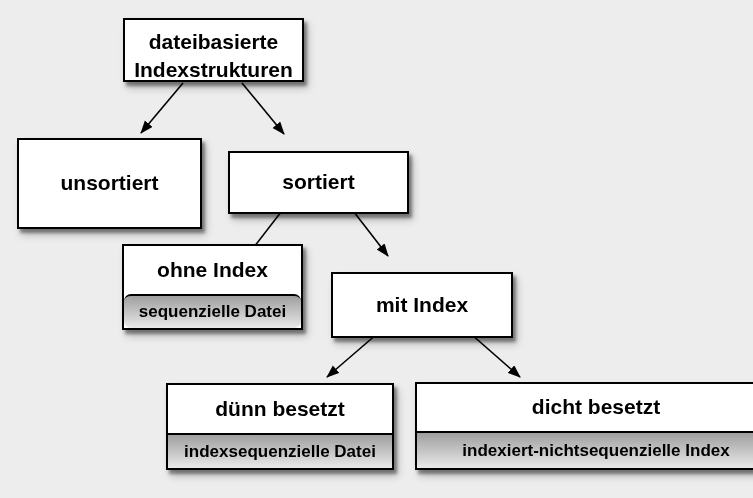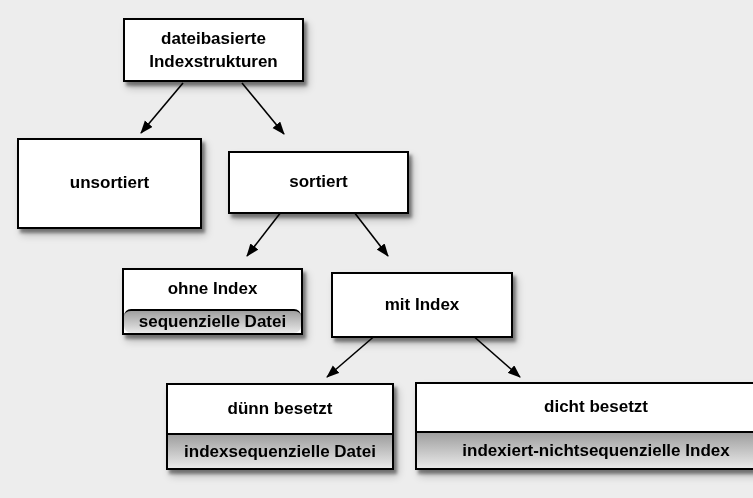--- a/index.html
+++ b/index.html
@@ -40,21 +40,21 @@
     box-shadow: 3px 4px 3px rgba(0,0,0,0.40), 4px 6px 8px rgba(0,0,0,0.22);
     display: flex;
     flex-direction: column;
   }
   .node-main {
     flex: 1;
     display: flex;
     align-items: center;
     justify-content: center;
     text-align: center;
-    font-size: 17px;
+    font-size: 21px;
     font-weight: bold;
     line-height: 1.35;
     color: var(--text, #000000);
     padding: 8px 6px;
   }
   .node-sub {
     box-sizing: border-box;
     border-top: 2px solid var(--box-border, #000000);
     display: flex;
     align-items: center;
@@ -92,21 +92,21 @@
   </div>
 
   <div class="node" style="left:17px; top:138px; width:185px; height:91px;">
     <div class="node-main">unsortiert</div>
   </div>
 
   <div class="node" style="left:228px; top:139px; width:181px; height:63px;margin-top:12px;">
     <div class="node-main">sortiert</div>
   </div>
 
-  <div class="node" style="left:122px; top:268px; width:181px; height:67px;">
+  <div class="node" style="left:122px; top:244px; width:181px; height:86px;">
     <div class="node-main">ohne Index</div>
     <div class="node-sub" style="height:34px;border-radius:7px;">sequenzielle Datei</div>
   </div>
 
   <div class="node" style="left:331px; top:272px; width:182px; height:66px;">
     <div class="node-main">mit Index</div>
   </div>
 
   <div class="node" style="left:166px; top:383px; width:228px; height:87px;">
     <div class="node-main">dünn besetzt</div>

